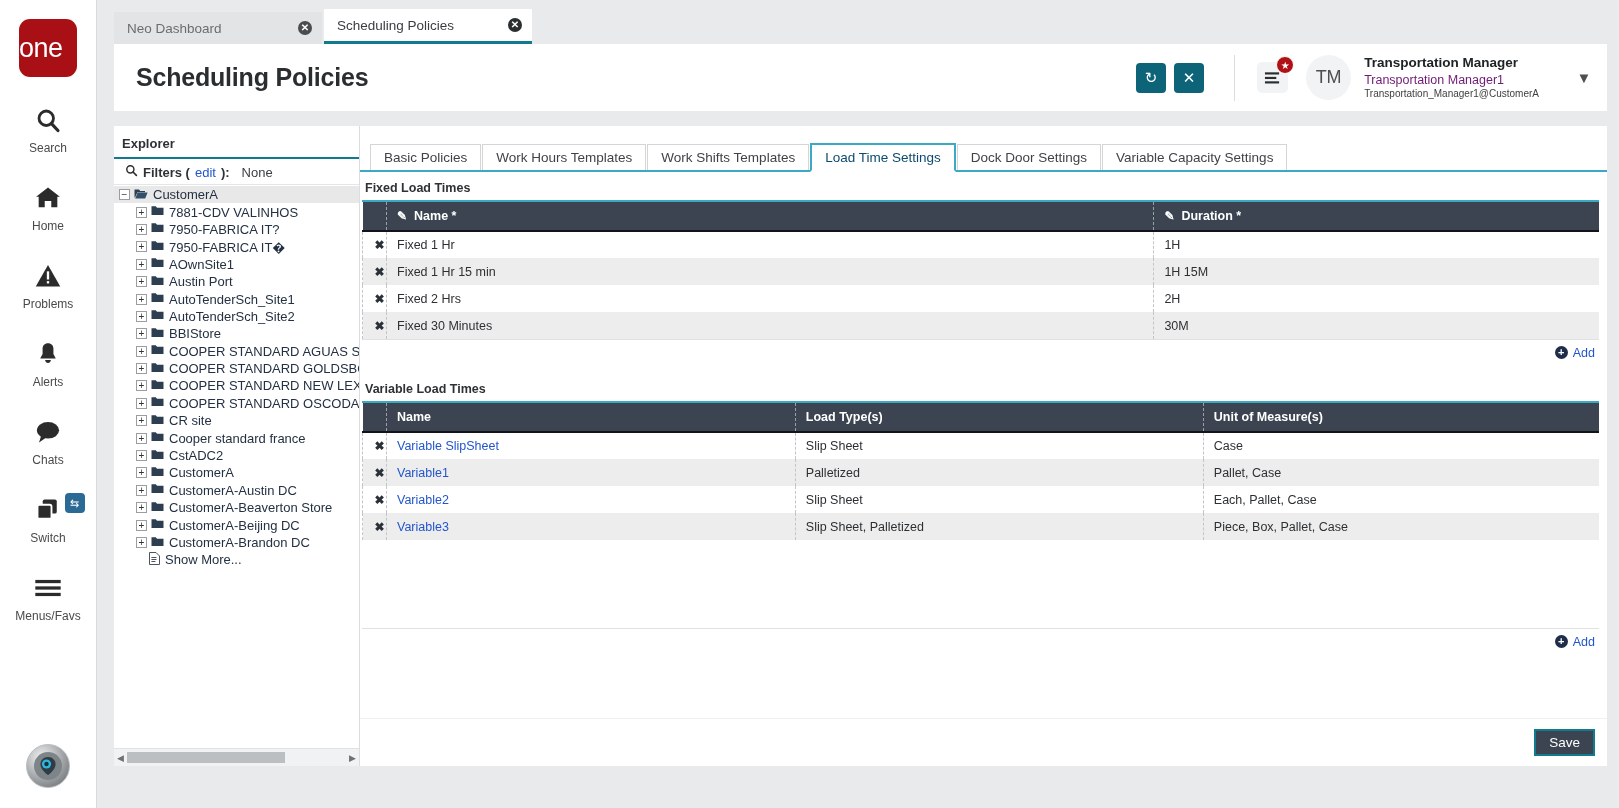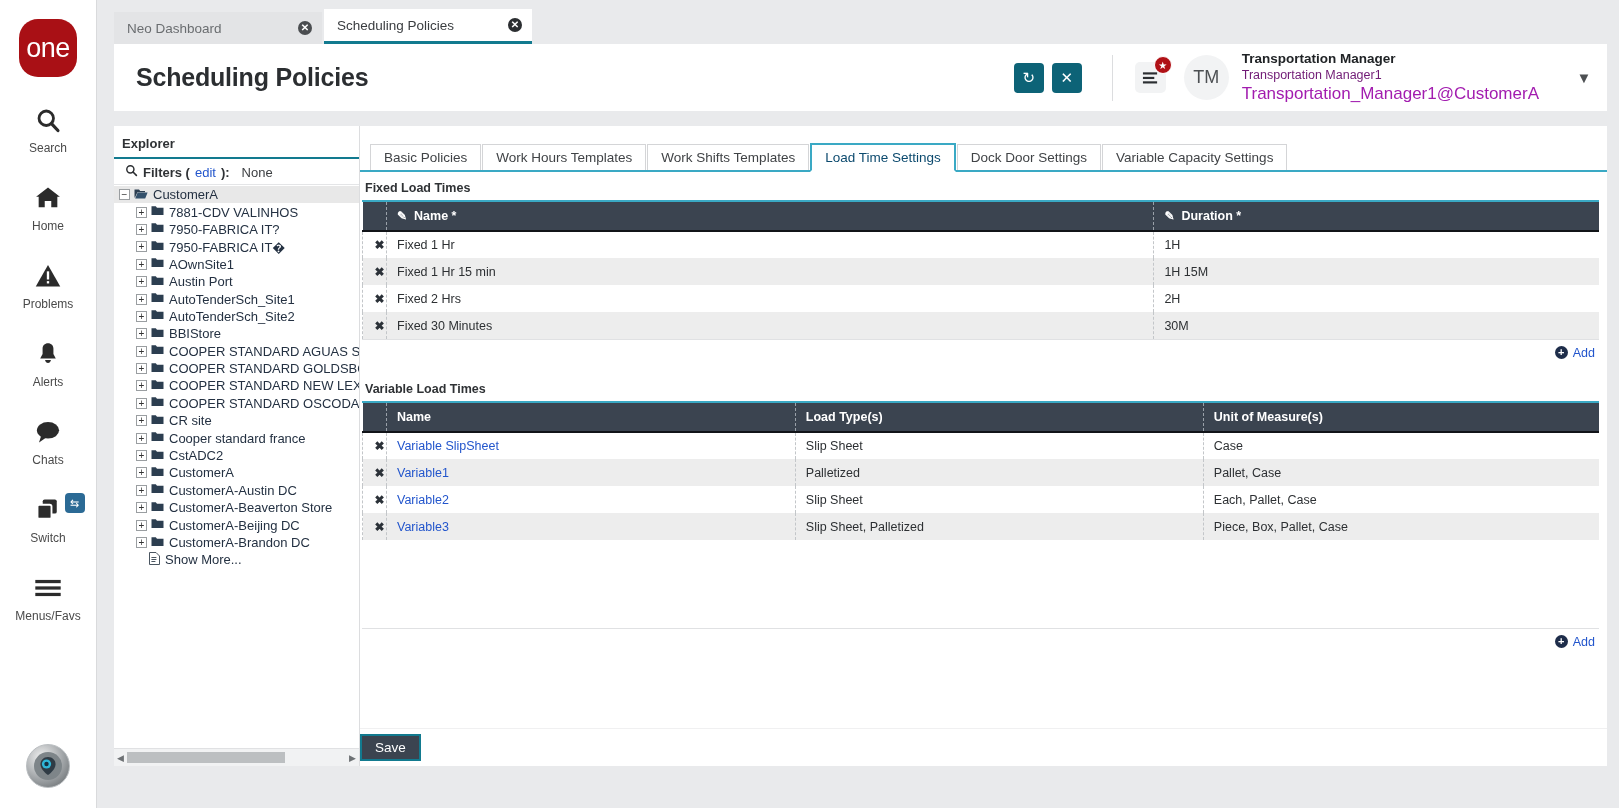--- a/index.html
+++ b/index.html
@@ -13,23 +13,23 @@
   body { position: relative; }
 
   
   #left-rail {
     position: absolute; left: 0; top: 0; width: 97px; height: 808px;
     background: #ffffff; border-right: 1px solid #d9dadc;
     display: flex; flex-direction: column; align-items: center;
     z-index: 20;
   }
   #brand-logo {
-    margin-top: 19px; width: 58px; height: 58px; border-radius: 19px;
+    margin-top: 19px; width: 58px; height: 58px; border-radius: 11px;
     background: #a91015; color: #fff;
-    display: flex; align-items: center; justify-content: center;
+    display: flex; align-items: center; justify-content: flex-start;
     font-size: 27px; letter-spacing: -0.5px; font-weight: 400;
   }
   .rail-item {
     margin-top: 26px; width: 97px;
     display: flex; flex-direction: column; align-items: center;
     cursor: pointer; position: relative;
   }
   .rail-item .rail-glyph {
     color: #2b2b2b; line-height: 1;
     display: flex; align-items: center; justify-content: center;
@@ -112,21 +112,21 @@
     border: 1.5px solid #fff;
   }
   #user-avatar {
     width: 45px; height: 45px; border-radius: 50%; background: #f2f3f4;
     display: flex; align-items: center; justify-content: center;
     font-size: 18px; color: #4d5053; margin-left: 18px;
   }
   #user-info { margin-left: 13px; line-height: 1.28; }
   #user-name { font-size: 13.5px; font-weight: bold; color: #202326; }
   #user-login { font-size: 12.5px; color: #701a75; }
-  #user-email { font-size: 17px; color: #a21caf; text-align: right; }
+  #user-email { font-size: 10px; color: #404040; text-align: right; }
   #user-caret {
     margin-left: 28px; width: 34px; height: 34px;
     display: flex; align-items: center; justify-content: center;
     color: #4d5053; font-size: 15px; cursor: pointer;
   }
 
   
   #explorer-panel {
     position: absolute; left: 114px; top: 126px; width: 246px; bottom: 42px;
     background: #ffffff; border-right: 1px solid #dcdddf;
@@ -231,22 +231,22 @@
     width: 13px; height: 13px; border-radius: 50%; background: #1e2d4a;
     color: #fff; font-size: 11px; line-height: 12px; text-align: center;
     font-weight: bold;
   }
   #fixed-block { padding: 0 8px 0 2px; }
   #variable-block { padding: 0 8px 0 2px; margin-top: 8px; }
   #variable-spacer { height: 88px; }
 
   #save-bar {
     position: absolute; left: 360px; right: 12px; bottom: 42px;
-    height: 38px; background: #ffffff;
-    display: flex; align-items: center; justify-content: flex-start;
+    height: 48px; background: #ffffff;
+    display: flex; align-items: center; justify-content: flex-end;
     padding-right: 12px; border-top: 1px solid #f0f0f1;
   }
   #save-button {
     background: #3b4450; color: #fff; border: 2px solid #127a8f;
     font-size: 13.5px; padding: 4px 13px; cursor: pointer;
     font-family: "Liberation Sans", sans-serif;
   }
   #bottom-strip {
     position: absolute; left: 97px; right: 0; bottom: 0; height: 12px;
     background: #e9eaec;

